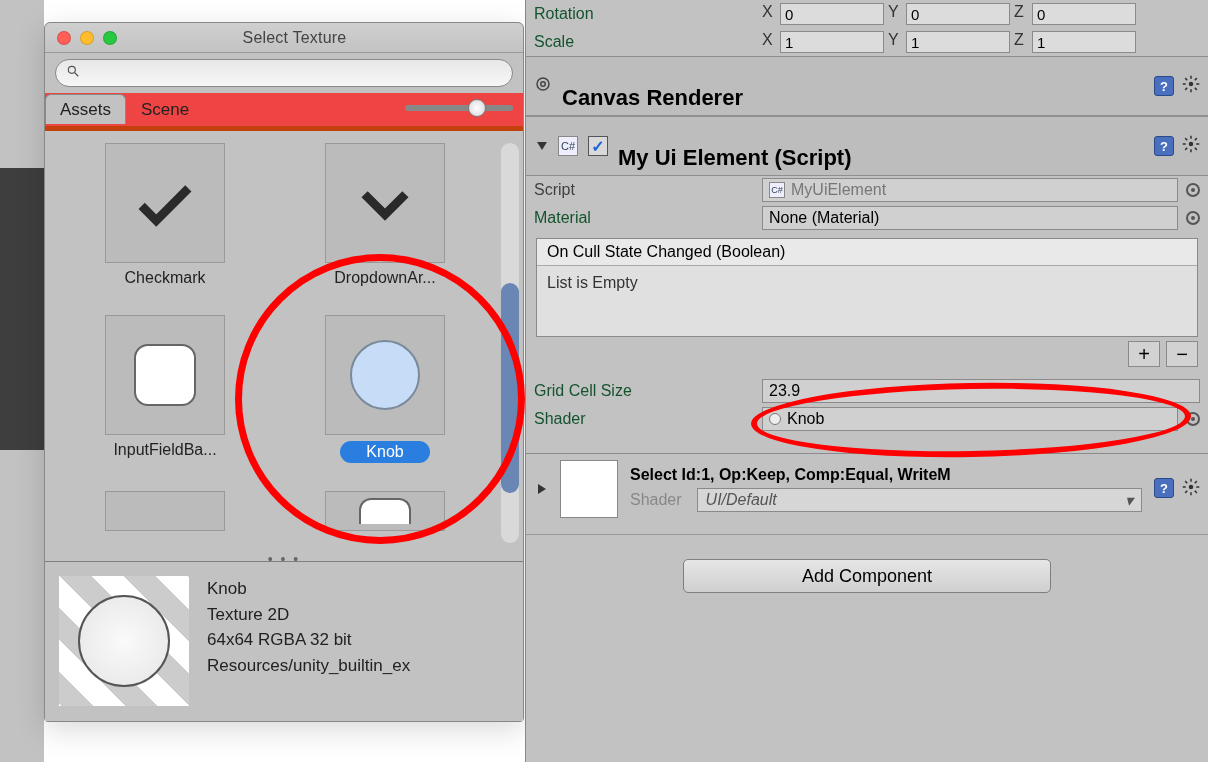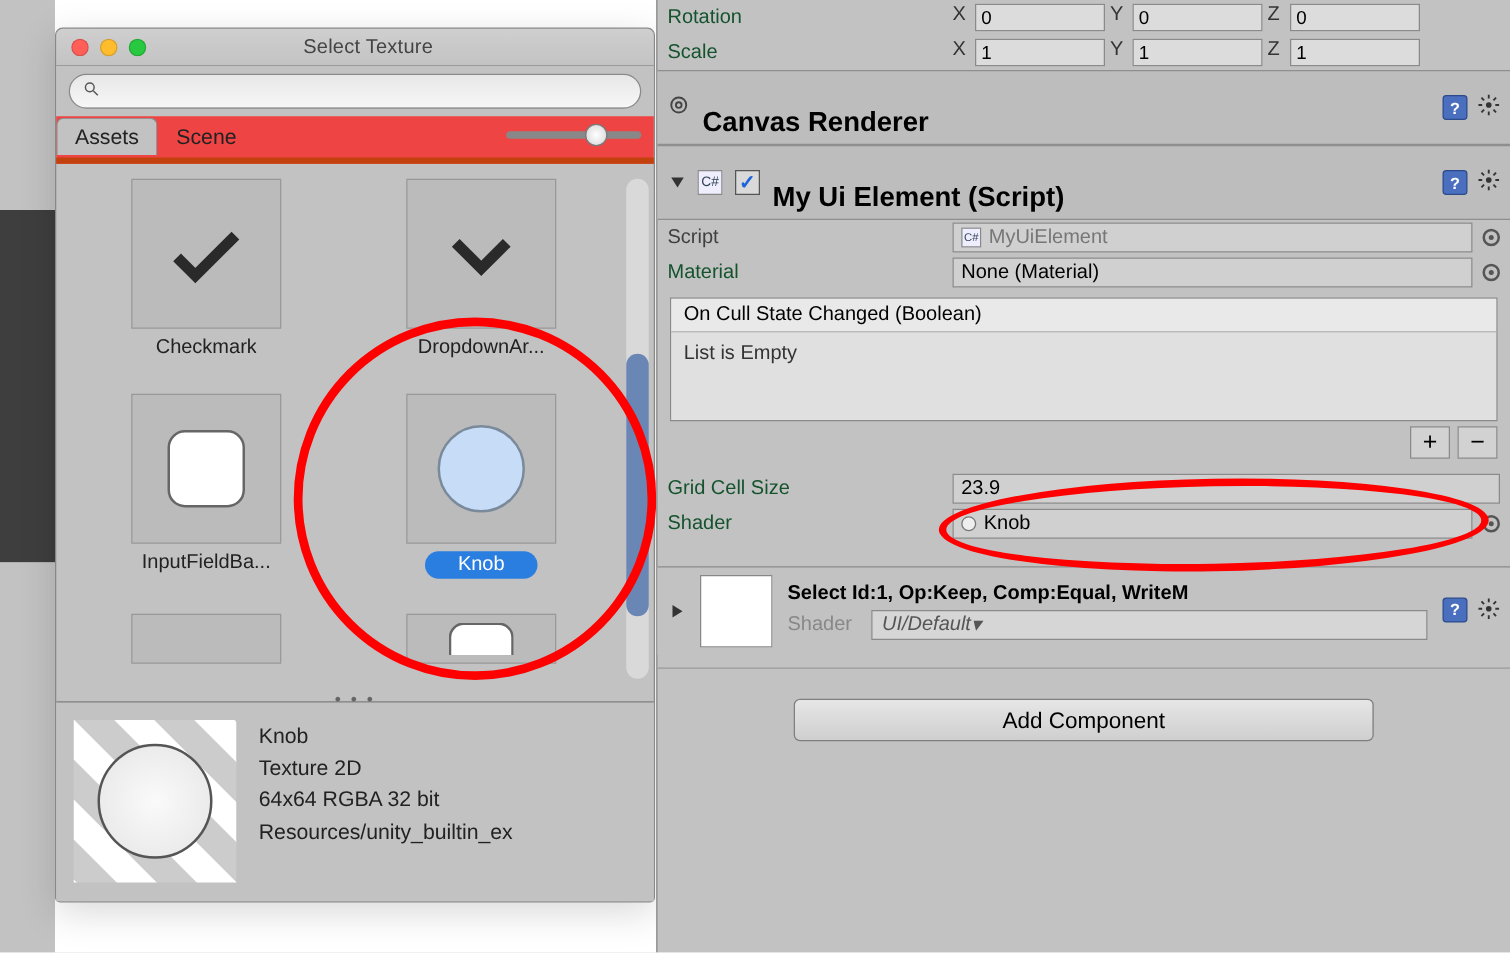--- a/index.html
+++ b/index.html
@@ -162,25 +162,25 @@
     position: absolute; left: 225px; top: -22px; width: 440px; height: 74px;
     border: 6px solid #ff0000; border-radius: 50%; pointer-events: none;
     transform: rotate(-1deg);
   }
 
   .shader-band {
     display: flex; align-items: center; gap: 12px; padding: 6px 8px;
     border-top: 1px solid #8a8a8a; background: #c2c2c2;
   }
   .mat-thumb { width: 58px; height: 58px; background: #fff; border: 1px solid #888; }
-  .shader-select { flex: 1; height: 24px; background: #d6d6d6; border: 1px solid #8a8a8a; display: flex; align-items: center; justify-content: flex-start; padding: 0 8px; color: #555; font-style: italic; }
+  .shader-select { flex: 1; height: 24px; background: #d6d6d6; border: 1px solid #8a8a8a; display: flex; align-items: center; justify-content: space-between; padding: 0 8px; color: #555; font-style: italic; }
 
   .add-comp-wrap { display: flex; justify-content: center; padding: 24px 0; border-top: 1px solid #9a9a9a; margin-top: 10px; }
   .add-comp {
-    width: 464px; height: 34px; background: linear-gradient(#e6e6e6,#cfcfcf);
+    width: 368px; height: 34px; background: linear-gradient(#e6e6e6,#cfcfcf);
     border: 1px solid #7f7f7f; border-radius: 5px; font-size: 18px; cursor: pointer;
     display: flex; align-items: center; justify-content: center;
   }
 
   .disclosure { display: flex; align-items: center; cursor: pointer; padding-left: 2px; }
   .disclosure svg { width: 12px; height: 12px; }
 
   
   .cropdark { position: absolute; left: 0; top: 168px; width: 44px; height: 282px; background: #3e3e3e; }
   .croplight { position: absolute; left: 0; top: 0; width: 44px; height: 168px; background: #c2c2c2; }

